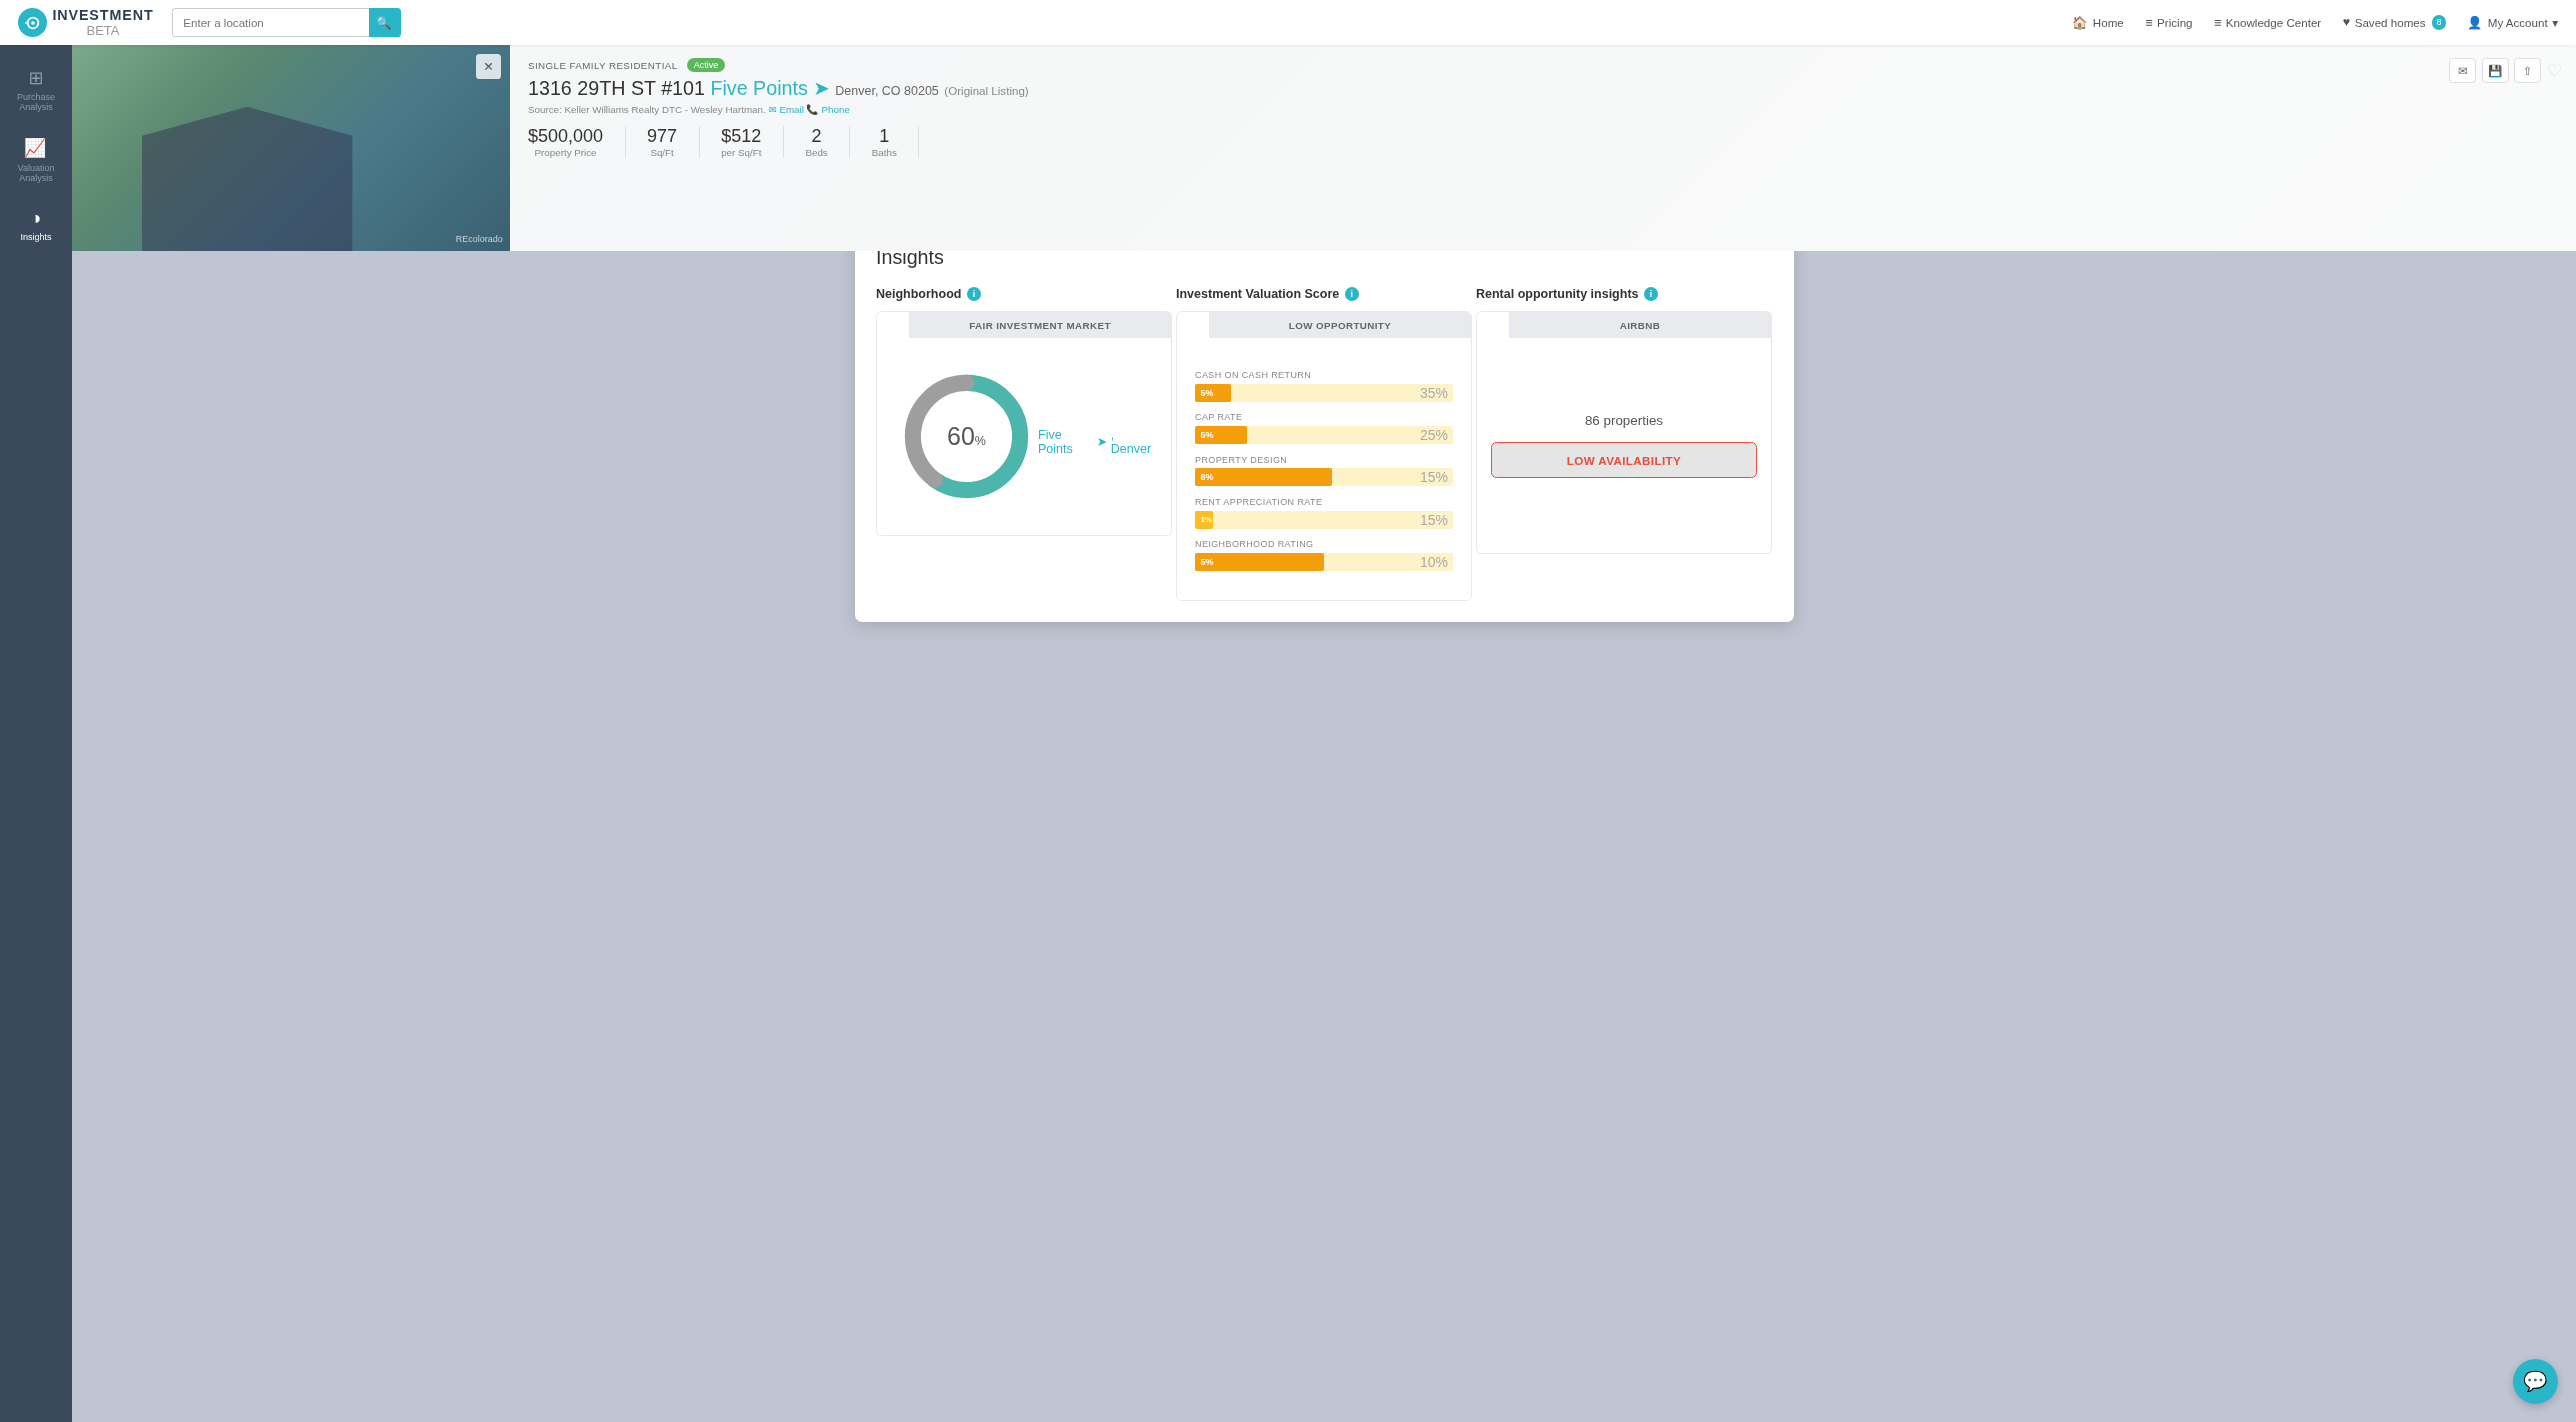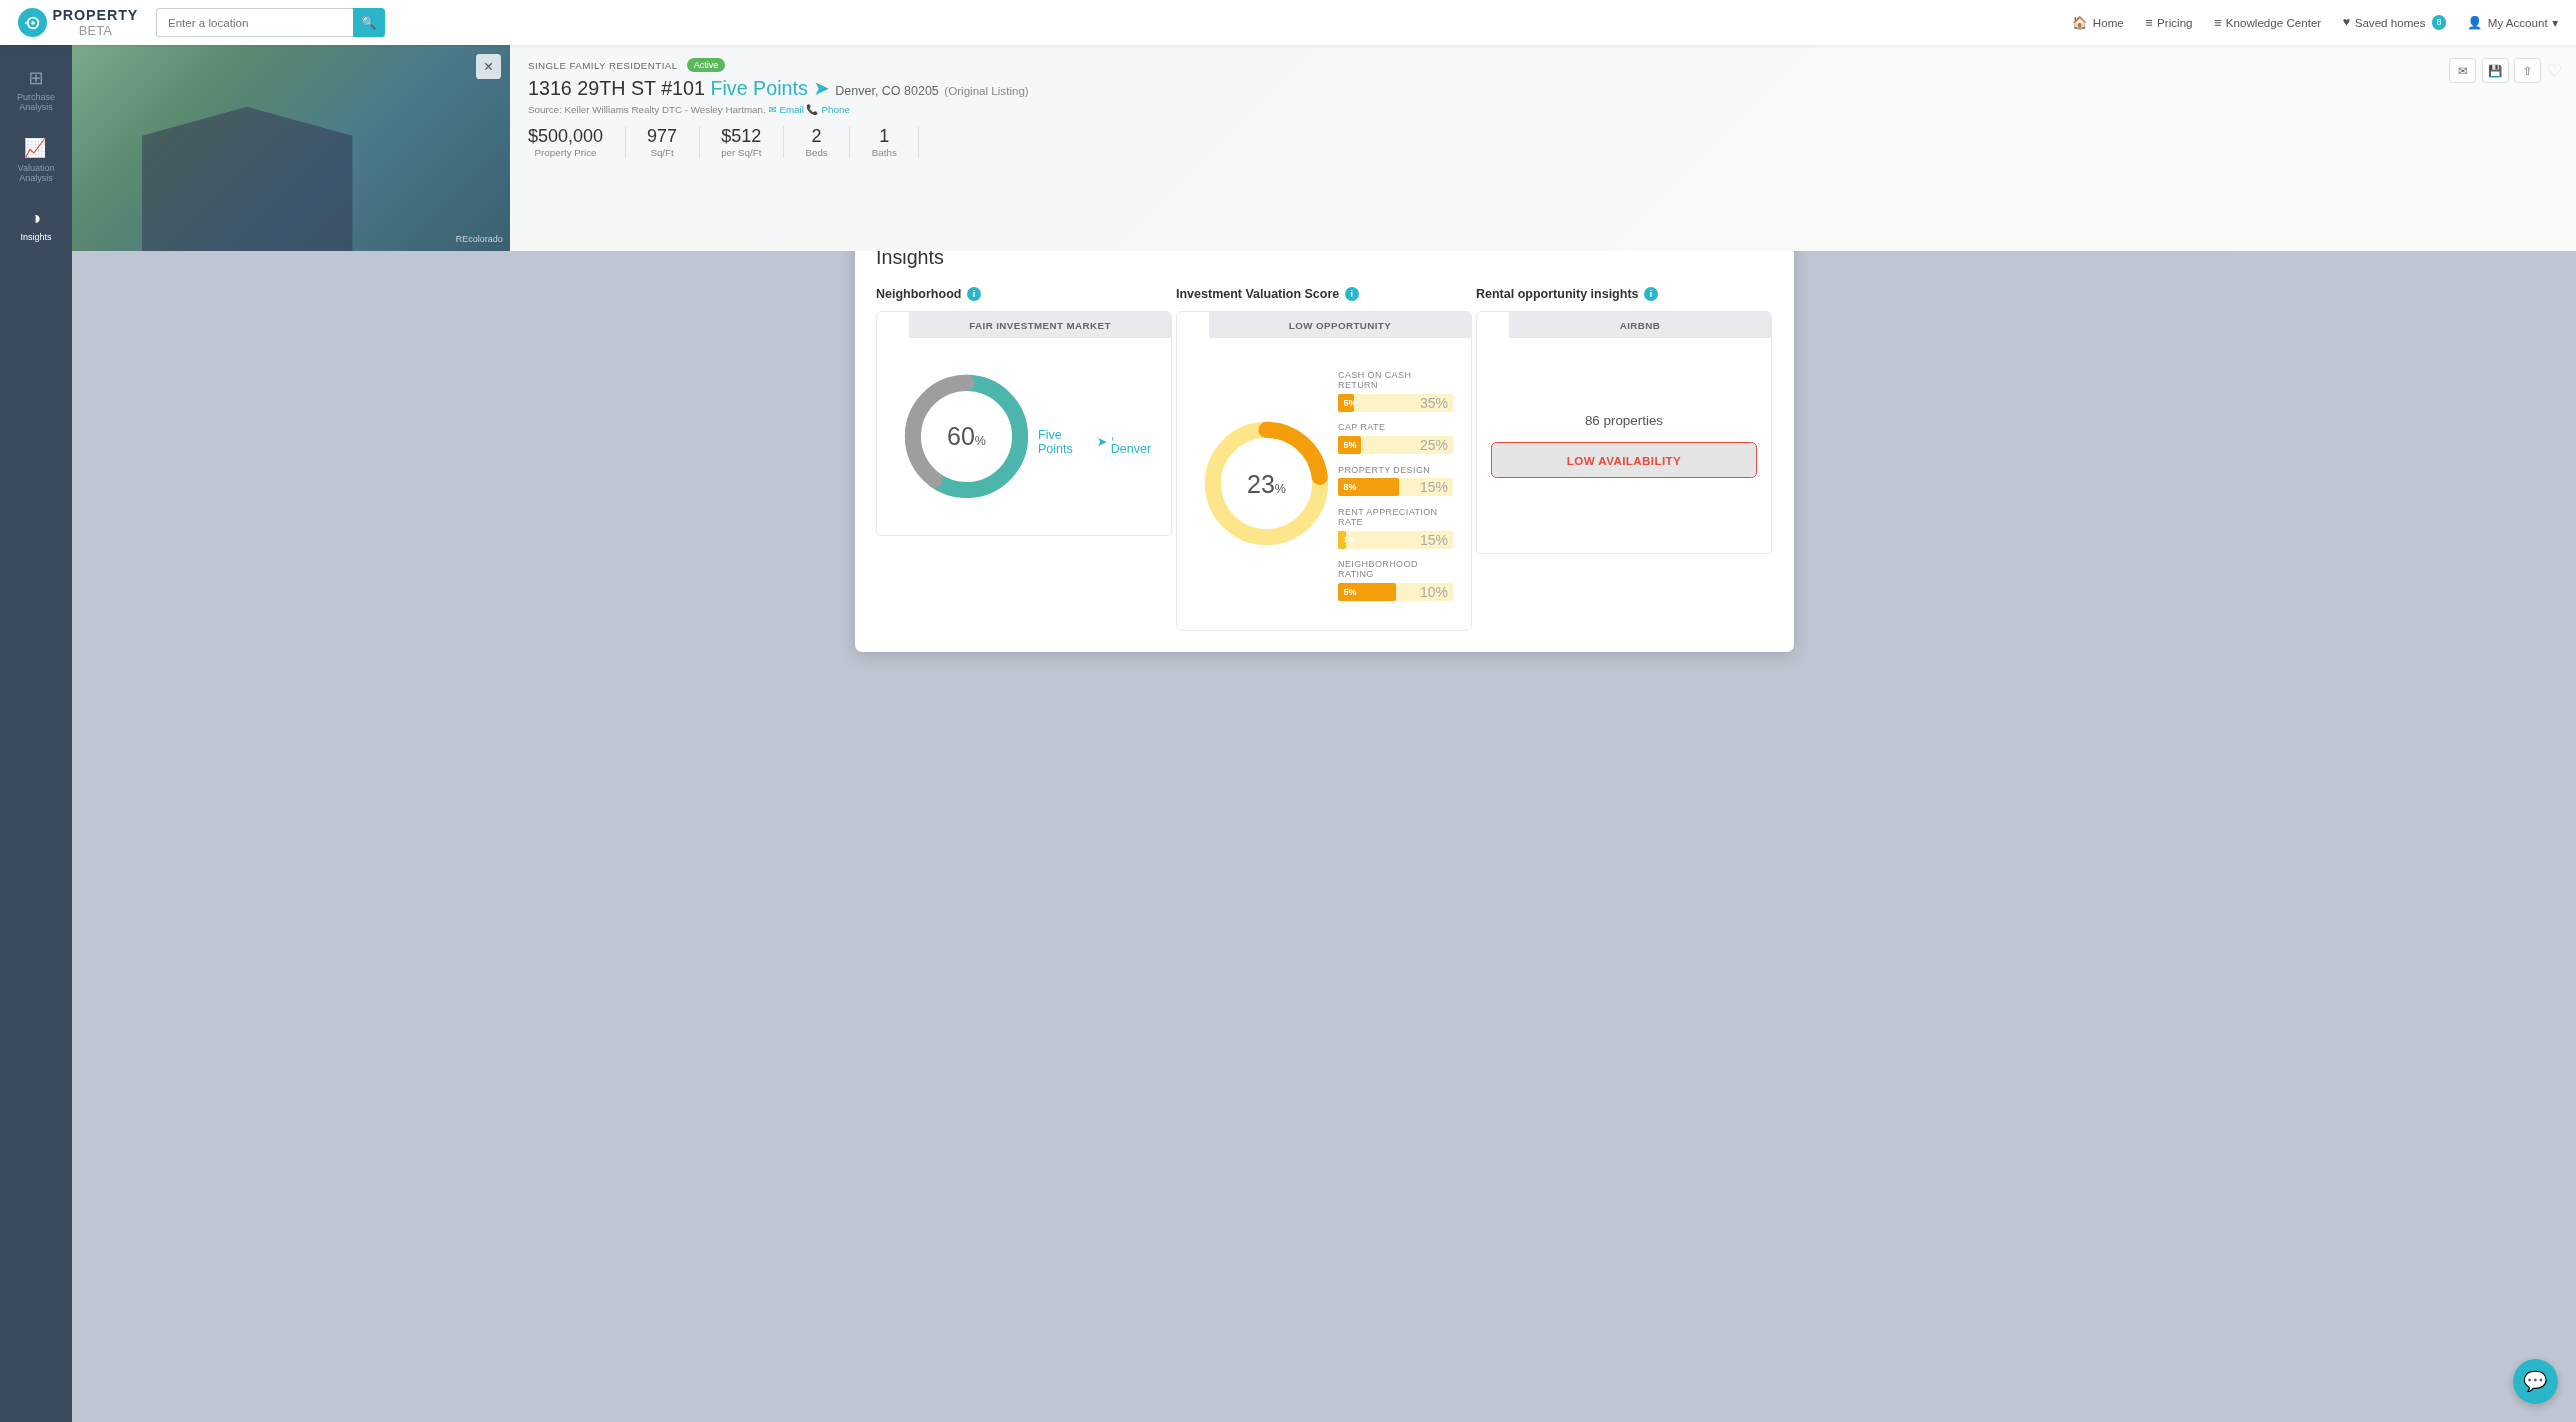--- a/index.html
+++ b/index.html
@@ -465,21 +465,21 @@
 <header class="header">
   <div class="logo-area">
     <div class="logo-circle">
       <svg width="16" height="16" viewBox="0 0 18 18">
         <circle cx="9" cy="9" r="6" fill="none" stroke="#fff" stroke-width="2"></circle>
         <circle cx="9" cy="9" r="2" fill="#fff"></circle>
         <line x1="4" y1="9" x2="0" y2="9" stroke="#fff" stroke-width="1.5"></line>
       </svg>
     </div>
     <div>
-      <div class="logo-text">PROPERTY</div>
+      <div class="logo-text">INVESTMENT</div>
       <span class="logo-beta">BETA</span>
     </div>
   </div>
   <div class="search-area">
     <input class="search-input" type="text" placeholder="Enter a location" style="">
     <button class="search-btn">🔍</button>
   </div>
   <nav class="nav-links">
     <a class="nav-link">
       <span class="icon">🏠</span>
@@ -614,30 +614,20 @@
           </div>
 
           <div class="insights-section">
             <div class="section-title">
               <span>Investment Valuation Score</span>
               <span class="info-icon">i</span>
             </div>
             <div class="investment-card">
               <div class="card-header-bar">LOW OPPORTUNITY</div>
               <div class="card-body">
-                <div class="donut-container">
-                  <svg class="donut-svg" width="143" height="143" viewBox="0 0 160 160">
-                    <circle cx="80" cy="80" r="60" fill="none" stroke="#fde68a" stroke-width="18"></circle>
-
-                    <circle cx="80" cy="80" r="60" fill="none" stroke="#f59e0b" stroke-width="18" stroke-dasharray="86.7 290.3" stroke-linecap="round"></circle>
-                  </svg>
-                  <div class="donut-center-text">
-                    <span>23</span><span class="pct">%</span>
-                  </div>
-                </div>
 
                 <div class="bar-section" style="width:100%;">
                   <div class="bar-row">
                     <div class="bar-label">CASH ON CASH RETURN</div>
                     <div class="bar-track">
                       <div class="bar-fill bar-fill-orange" style="width:14%;">
                         <span class="bar-value-inside">5%</span>
                       </div>
                       <span class="bar-max">35%</span>
                     </div>

